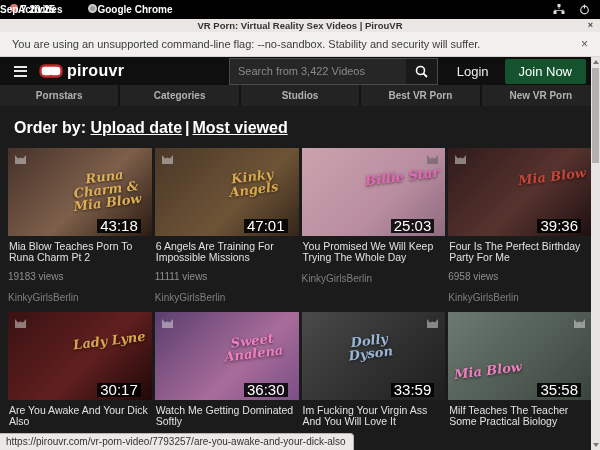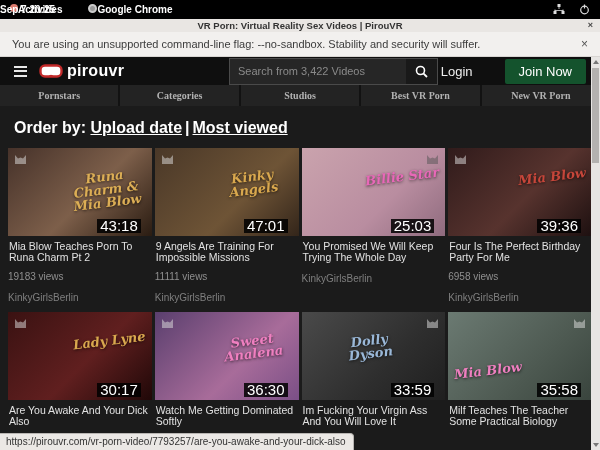--- a/index.html
+++ b/index.html
@@ -30,26 +30,26 @@
   .navbar{height:28px;background:#0f0f0f;display:flex;align-items:center;padding:0 14px;position:relative;}
   .hamburger{display:flex;flex-direction:column;gap:2.5px;margin-right:12px;cursor:pointer;}
   .hamburger span{width:13px;height:2px;background:#e8e8e8;display:block;}
   .logo{display:flex;align-items:center;gap:4px;cursor:pointer;}
   .logo-text{font-size:16px;font-weight:bold;color:#fff;letter-spacing:.3px;}
   .search-group{position:absolute;left:205px;display:flex;border:1px solid #4a4a4a;height:25px;box-sizing:content-box;margin-left:24px;}
   .search-input{width:160px;background:#262626;border:none;outline:none;color:#bbb;font-size:11px;padding:0 8px;
     font-family:"Liberation Sans",sans-serif;}
   .search-input::placeholder{color:#8a8a8a;}
   .search-btn{width:31px;background:#191919;border:none;display:flex;align-items:center;justify-content:center;cursor:pointer;}
-  .nav-right{margin-left:auto;display:flex;align-items:center;gap:32px;}
+  .nav-right{margin-left:auto;display:flex;align-items:center;gap:16px;}
   .login-link{color:#eee;font-size:13px;cursor:pointer;}
   .join-btn{color:#fff;font-size:13px;padding:5px 14px;border-radius:2px;cursor:pointer;border:none;
     font-family:"Liberation Sans",sans-serif;}
   
-  .menu-bar{height:21px;background:#121212;display:flex;gap:2px;font-family:Liberation Serif, serif;}
+  .menu-bar{height:21px;background:#121212;display:flex;gap:2px;}
   .menu-item{flex:1;background:#232323;display:flex;align-items:center;justify-content:center;
     font-size:10px;font-weight:bold;color:#b2b2b2;cursor:pointer;}
   
   .page{padding:0 8px;}
   .page-header{display:flex;justify-content:space-between;align-items:center;margin:13px 6px 11px 6px;}
   .page-title{font-size:23px;font-weight:400;color:#fff;}
   .order-by{font-size:16px;font-weight:bold;color:#fff;}
   .order-by a{color:#fff;text-decoration:underline;cursor:pointer;}
   .order-sep{margin:0 3px;}
   
@@ -186,21 +186,21 @@
     </div>
 
     <div class="video-card">
       <div class="thumb" style="background:linear-gradient(135deg,#4a3828 0%,#6e5436 60%,#33251a 100%)">
         <svg class="studio-logo" width="15" height="13" viewBox="0 0 15 13">
             <path d="M2 12 L2 3 L5 6.5 L7.5 5.5 L10 6.5 L13 3 L13 12 Z" fill="#e0e0e0"></path>
           </svg>
         <span class="overlay-name" style="color:#d9a84e">Kinky Angels</span>
         <span class="duration">47:01</span>
       </div>
-      <div class="card-title">9 Angels Are Training For Impossible Missions</div>
+      <div class="card-title">6 Angels Are Training For Impossible Missions</div>
       <div class="card-views">11111 views</div>
       <div class="card-studio">KinkyGirlsBerlin</div>
     </div>
 
     <div class="video-card logo-right">
       <div class="thumb" style="background:linear-gradient(135deg,#caa3ad 0%,#b98da0 60%,#8f6b7e 100%)">
         <svg class="studio-logo" width="15" height="13" viewBox="0 0 15 13">
             <path d="M2 12 L2 3 L5 6.5 L7.5 5.5 L10 6.5 L13 3 L13 12 Z" fill="#555"></path>
           </svg>
         <span class="overlay-name" style="color:#e868b8">Billie Star</span>

